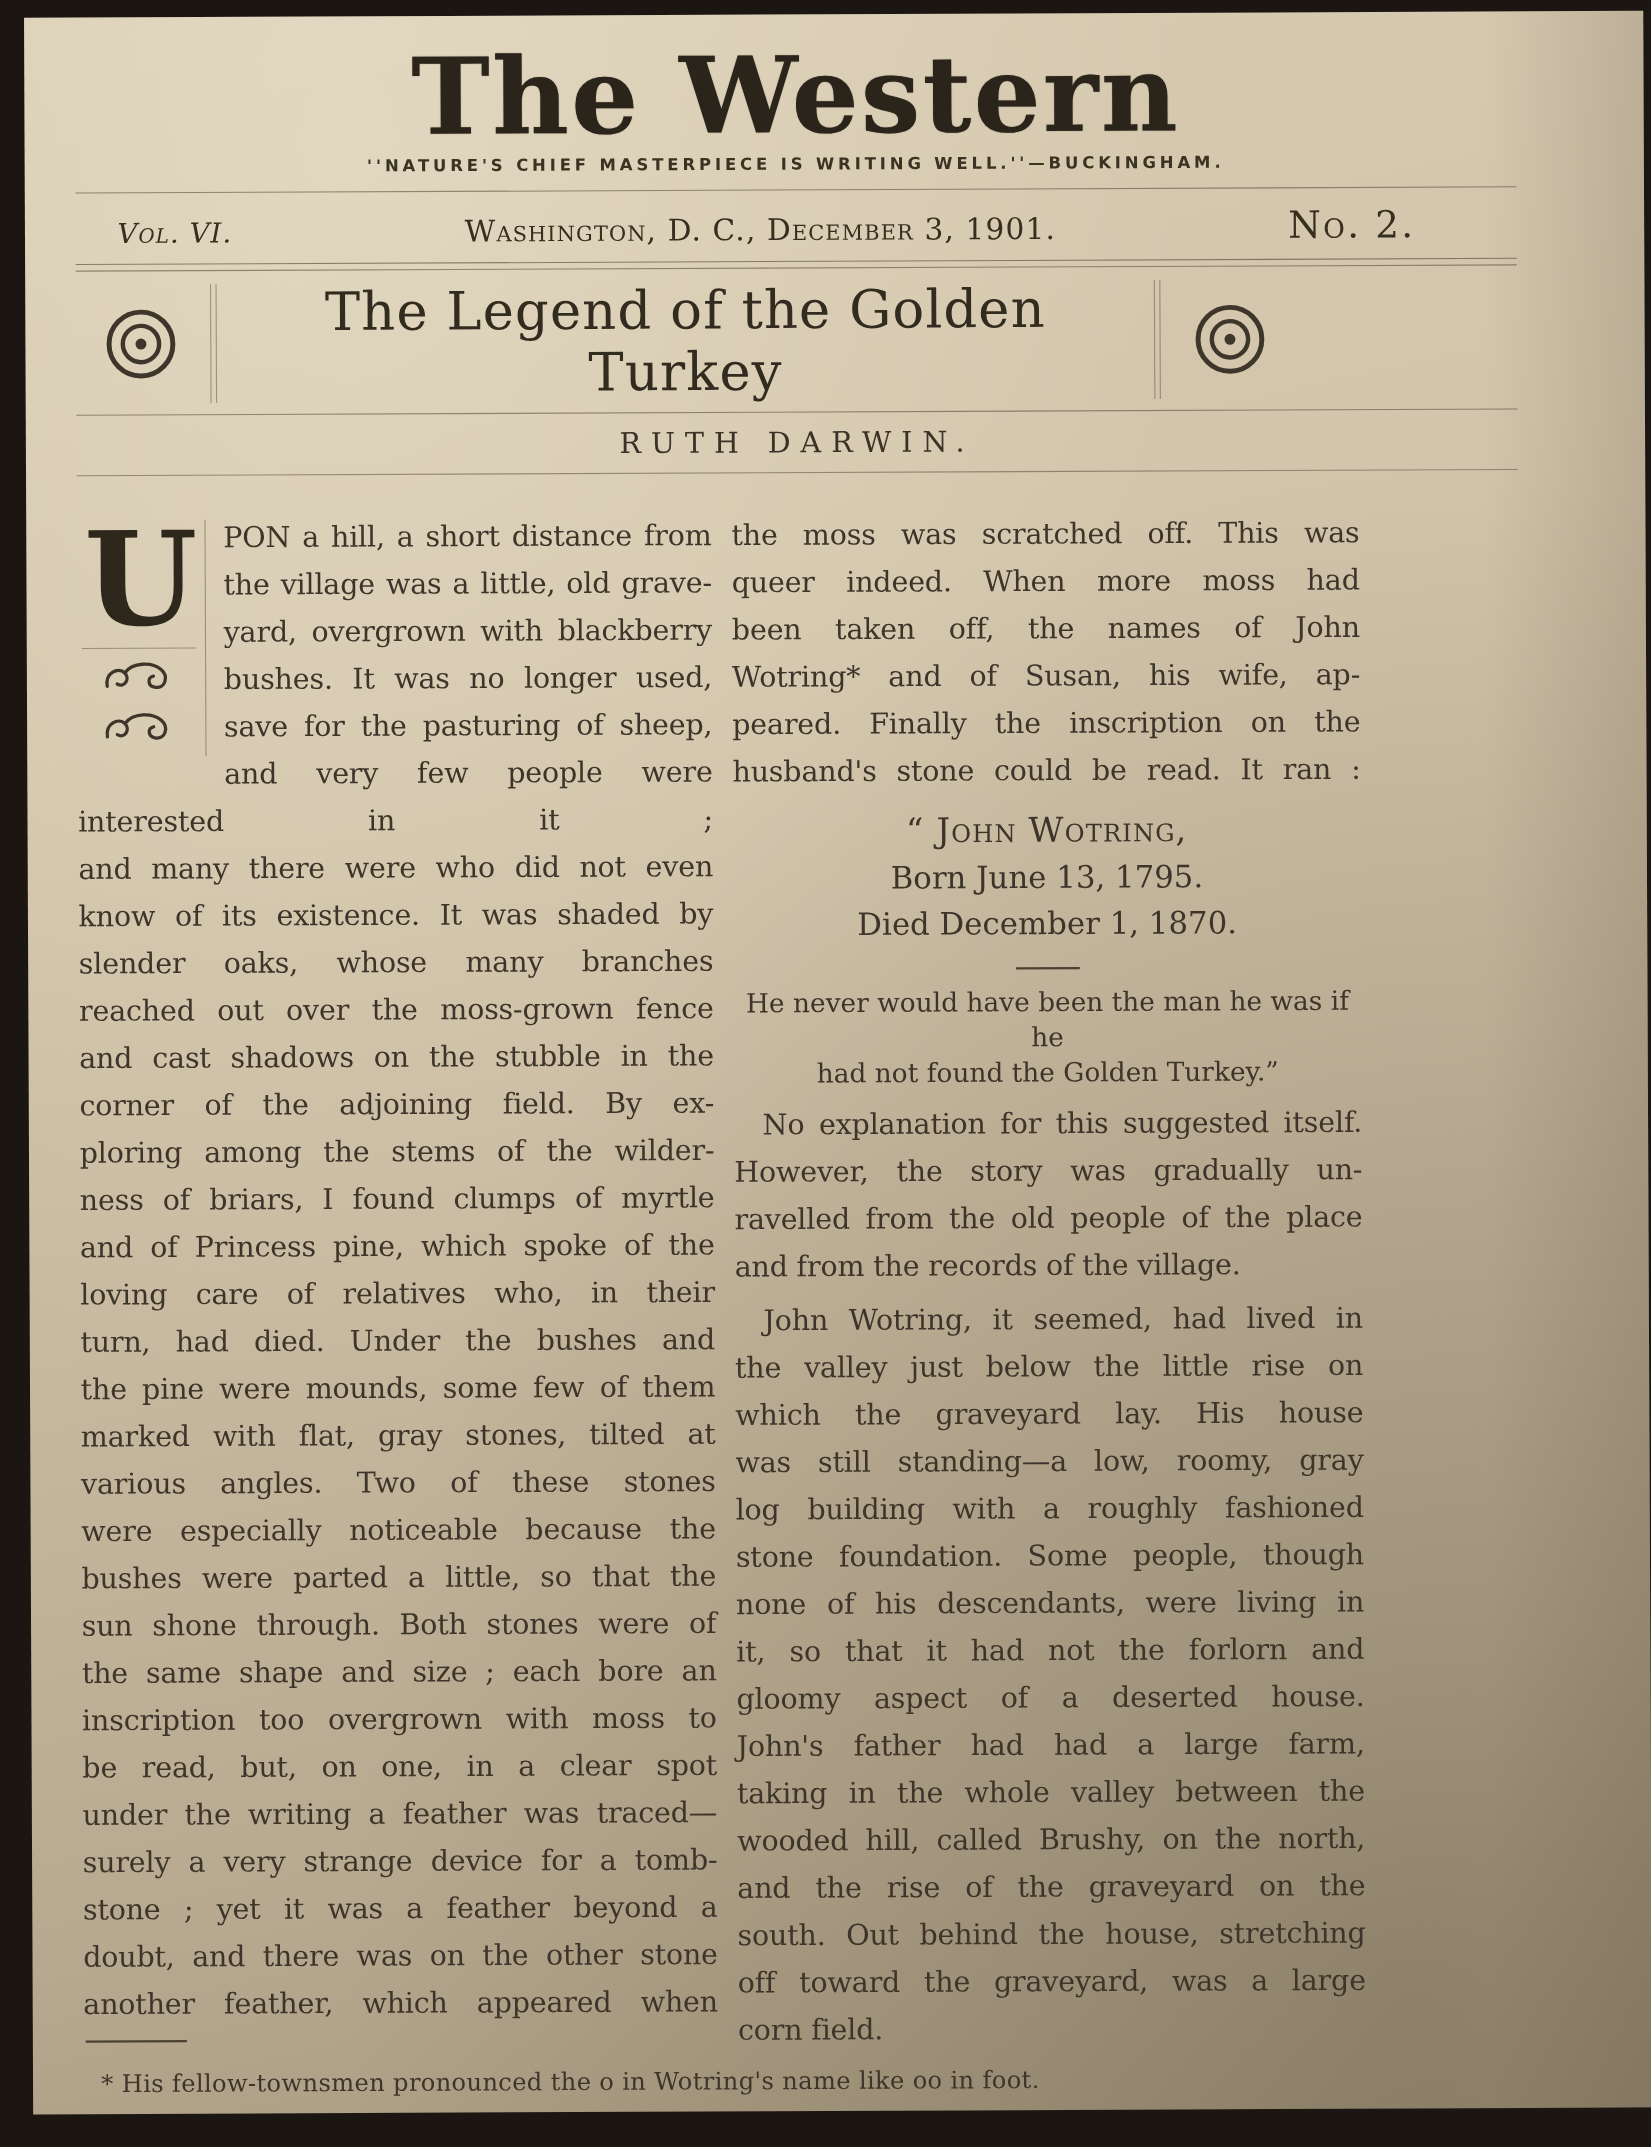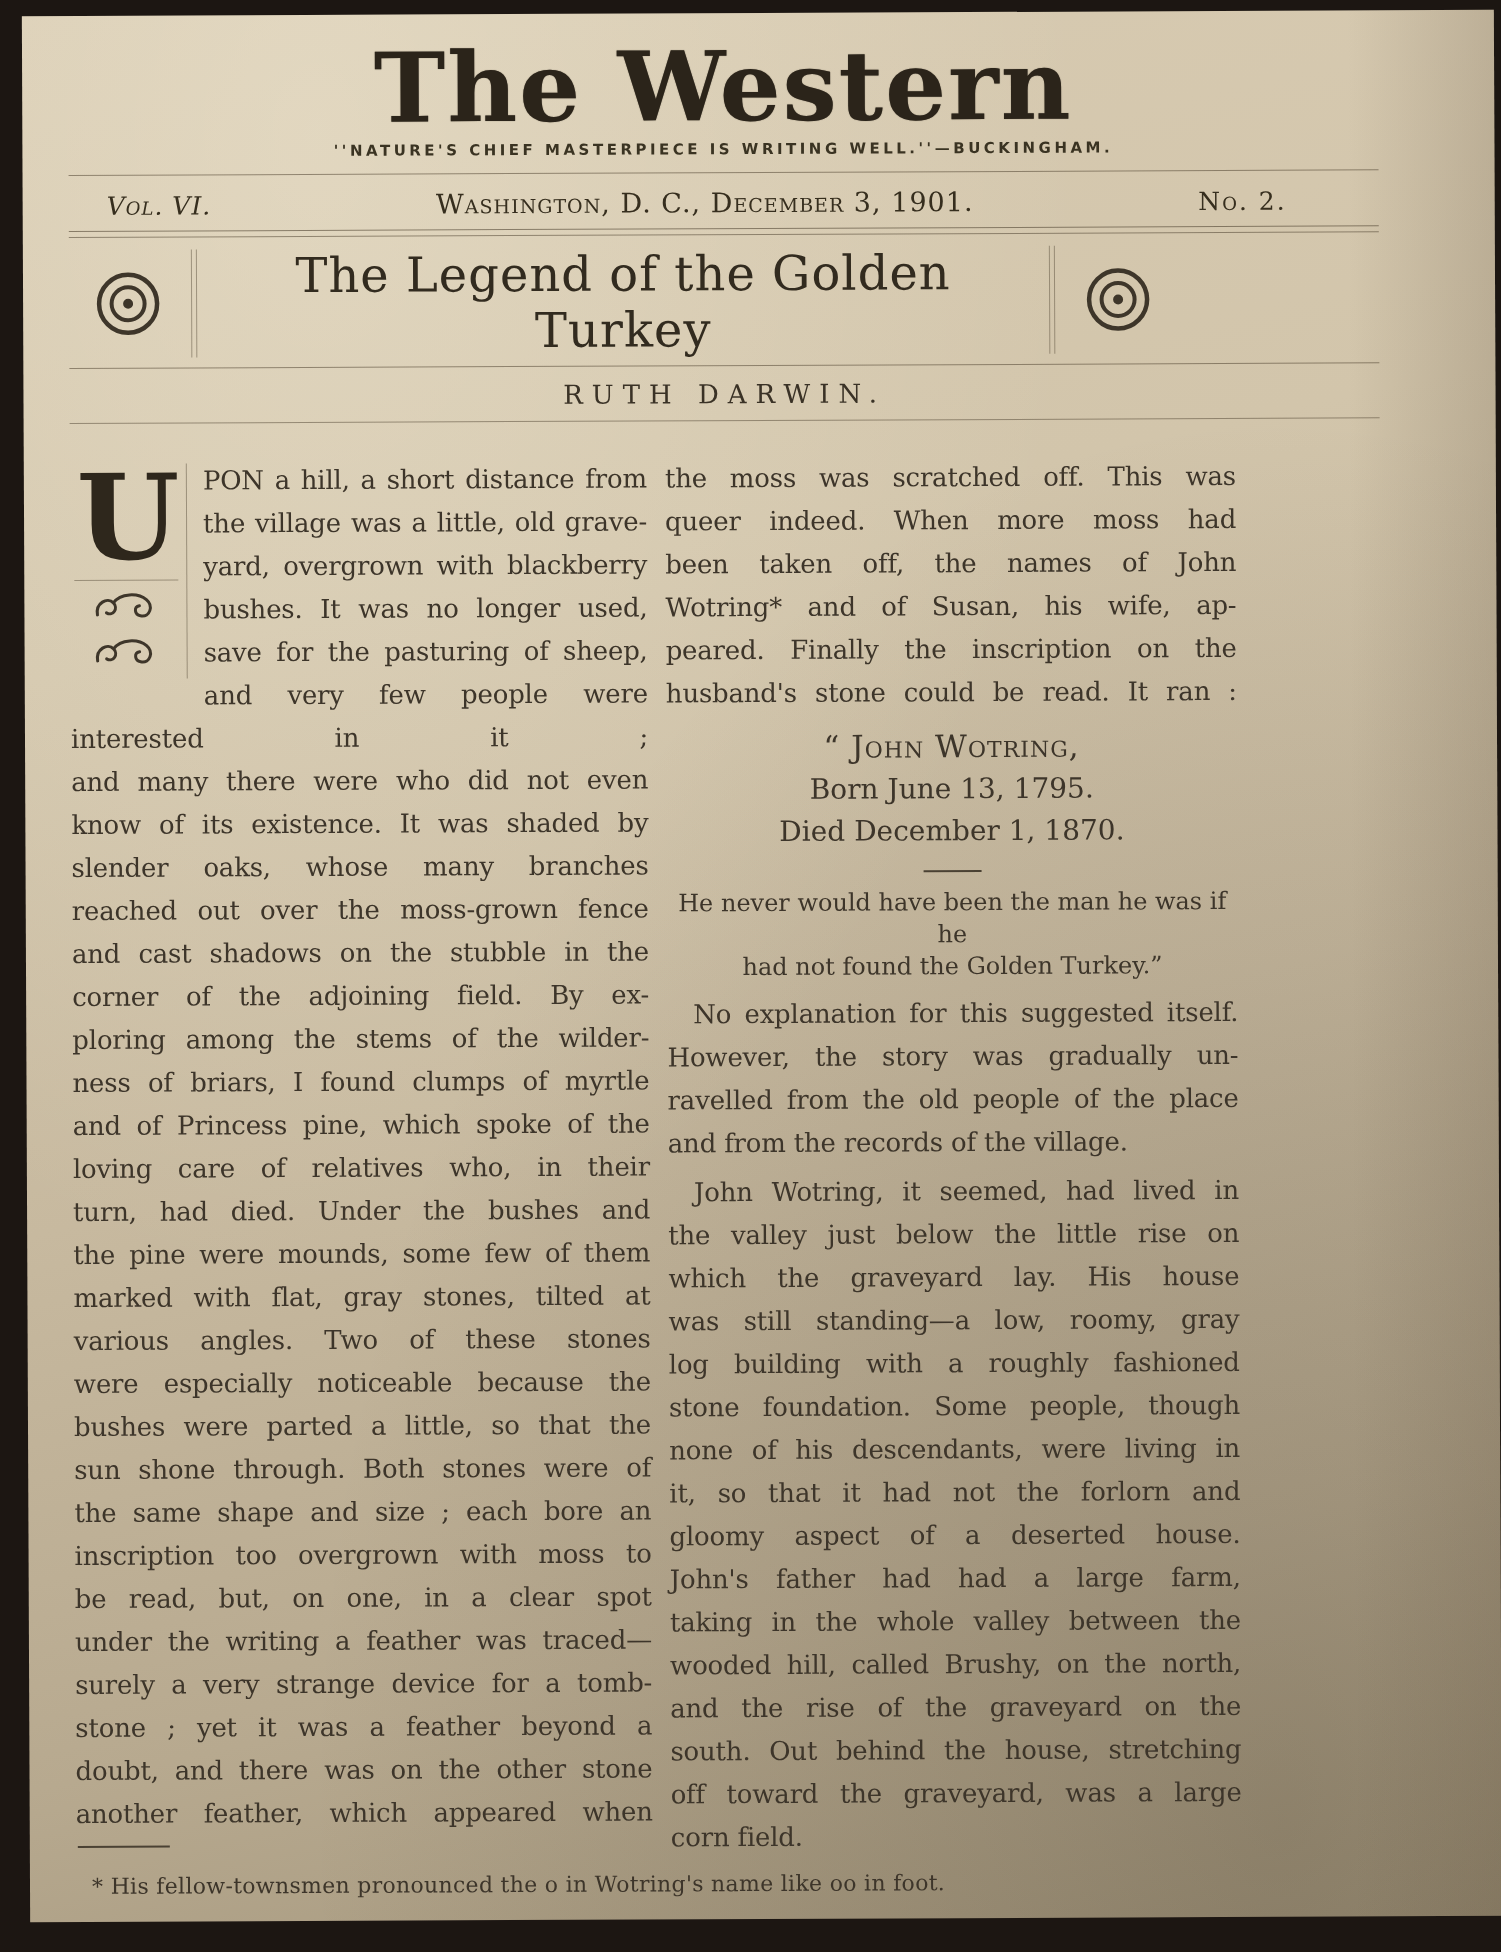--- a/index.html
+++ b/index.html
@@ -19,21 +19,21 @@
   .mast { width:1310px; }
   .mast h1 { margin:6px 0 0; text-align:center; font-weight:bold; font-size:96px; line-height:1.05;
              letter-spacing:2px; color:#2b241a; text-shadow:0 0 1px rgba(43,36,26,.6); }
   .motto { margin-top:2px; text-align:center; font-family:"DejaVu Sans", sans-serif; font-weight:bold;
            font-size:15px; letter-spacing:3.5px; color:#3a3322; }
   .rule { height:1px; background:rgba(78,66,48,.55); }
   .r1 { margin:14px 0 0; }
   .dateline { display:flex; align-items:baseline; padding:14px 30px 10px 38px; color:#362e1e; }
   .dateline .vol  { font-variant:small-caps; font-size:25px; letter-spacing:1px;font-style:italic; }
   .dateline .ctr  { flex:1; text-align:center; font-variant:small-caps; font-size:27px; letter-spacing:1px; }
-  .dateline .no   { font-variant:small-caps; font-size:25px; letter-spacing:2px; margin-right:62px; }
+  .dateline .no   { font-variant:small-caps; font-size:34px; letter-spacing:2px; margin-right:62px; }
   .dbl { height:5px; border-top:1px solid rgba(78,66,48,.6); border-bottom:1px solid rgba(78,66,48,.55); }
 
   
   .banner { width:1108px; display:flex; align-items:center; padding:10px 0 8px; }
   .orncell { width:118px; display:flex; justify-content:center; }
   .vsep { align-self:stretch; width:4px; border-left:1px solid rgba(78,66,48,.45);
           border-right:1px solid rgba(78,66,48,.45); margin:2px 4px; }
   .banner h2 { flex:1; margin:0; text-align:center; font-weight:normal; font-size:48px;
                letter-spacing:1px; color:#322b1f; }
   .subrule { width:1310px; }

